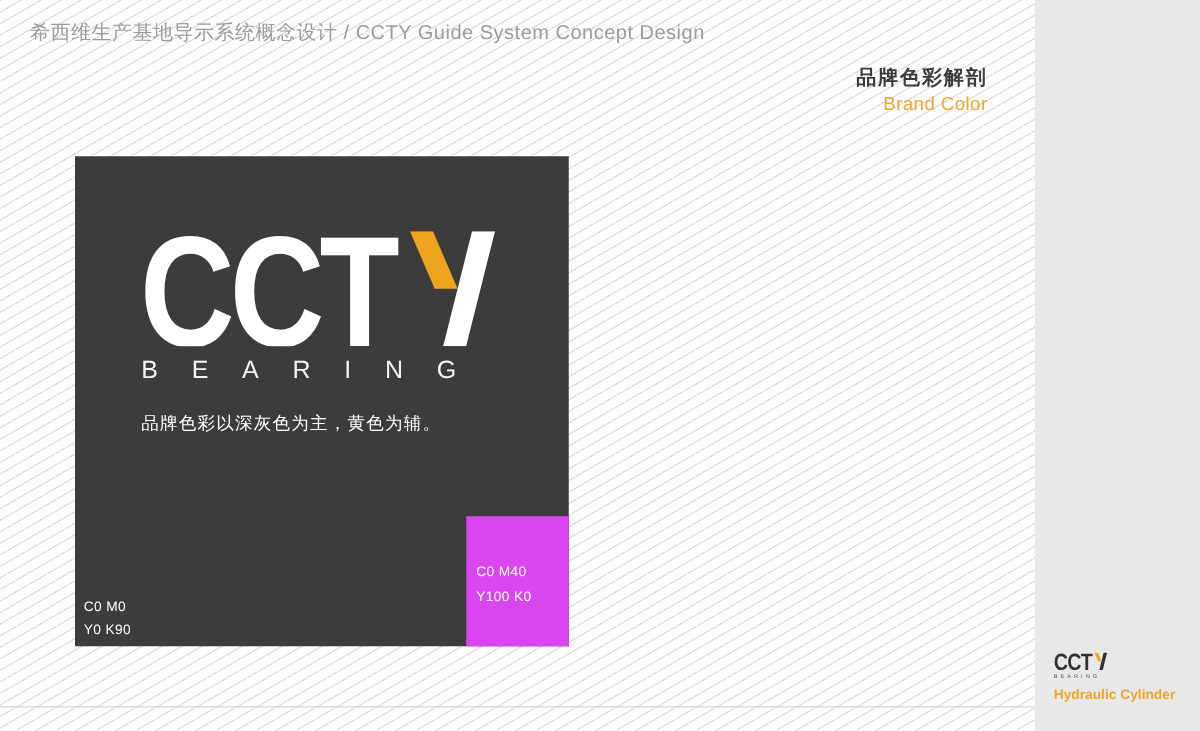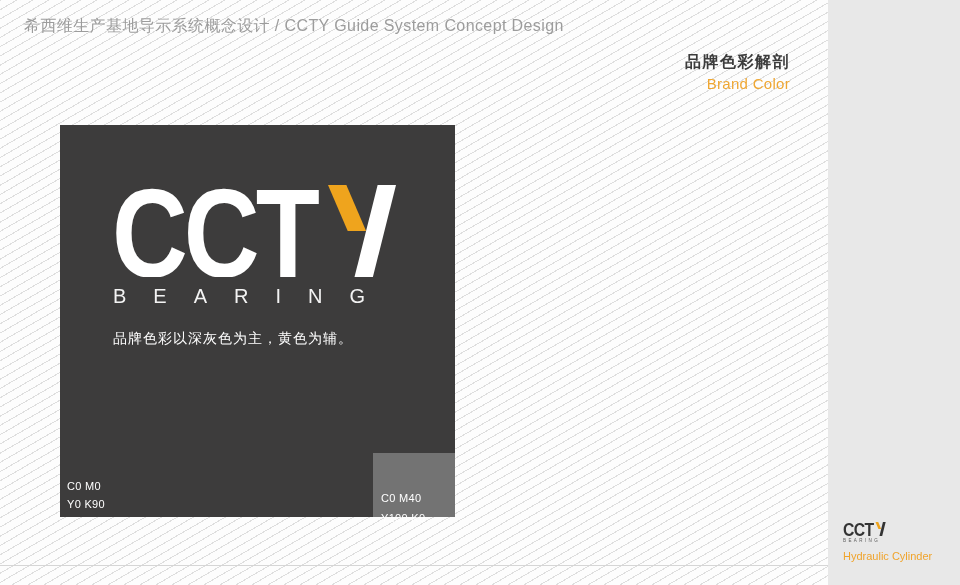--- a/index.html
+++ b/index.html
@@ -48,22 +48,22 @@
   }
   .brand-desc {
     position:absolute; left:53px; top:205px;
     font-size:14px; color:#ffffff; letter-spacing:1px; white-space:nowrap;
   }
   .cmyk-dark {
     position:absolute; left:7px; top:353px;
     font-size:11px; color:#ffffff; line-height:17.5px; letter-spacing:0.3px;
   }
   .accent-swatch {
-    position:absolute; right:0; bottom:0; width:82px; height:64px;
-    background:#737373;
+    position:absolute; right:0; bottom:0; width:82px; height:104px;
+    background:#d946ef;
   }
   .accent-swatch .cmyk {
     position:absolute; left:8px; top:35px;
     font-size:11px; color:#ffffff; line-height:20px; letter-spacing:0.3px;
   }
 
   
   .bottom-line {
     position:absolute; left:0; top:565px; width:828px; height:1px;
     background:#d6d6d6;
@@ -71,21 +71,21 @@
 
   
   .footer-block { position:absolute; left:843px; top:522px; width:110px; }
   .footer-logo { display:block; }
   .footer-bearing {
     display:block; margin-top:2px;
     font-size:4.5px; letter-spacing:2.4px; color:#5a5a5a; white-space:nowrap;
   }
   .footer-tagline {
     display:block; margin-top:7px;
-    font-size:11px; font-weight:normal; color:#f0a42c; white-space:nowrap;
+    font-size:11px; font-weight:bold; color:#f0a42c; white-space:nowrap;
   }
 </style>
 </head>
 <body>
 
 <div class="canvas">
 
   <div class="side-panel"></div>
 
   <div class="project-title">希西维生产基地导示系统概念设计 / CCTY Guide System Concept Design</div>

